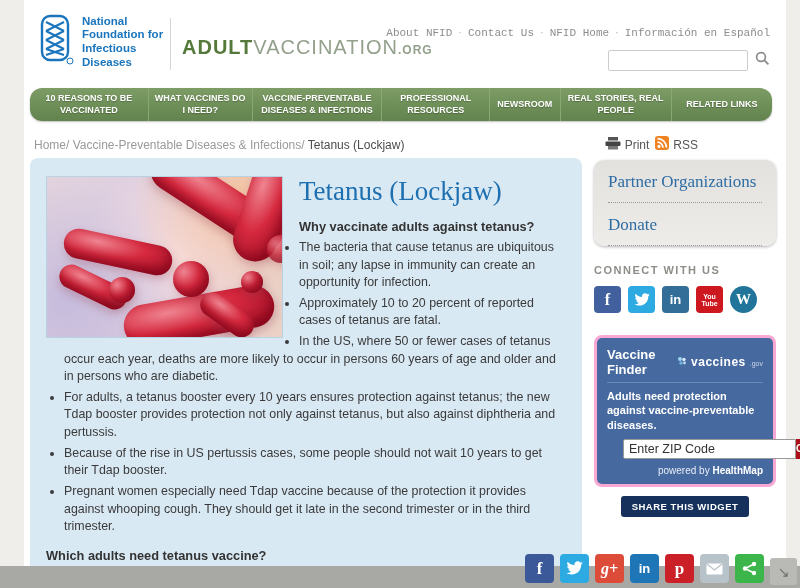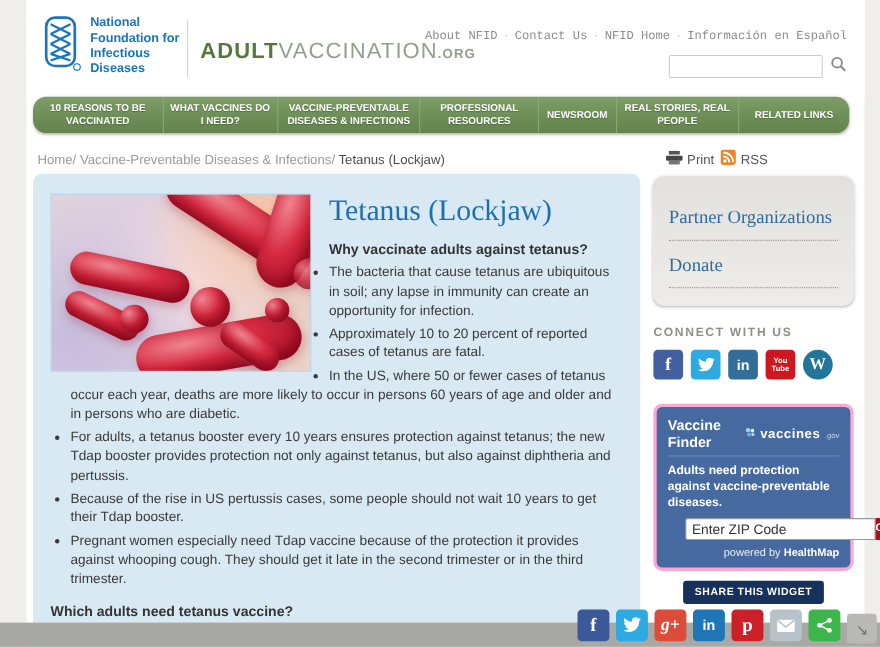--- a/index.html
+++ b/index.html
@@ -69,21 +69,21 @@
   .c4{left:220px; top:58px; width:28px; height:28px; opacity:.8;}
 
   .ptitle { font-family:"Liberation Serif", serif; color:#1d6fb0; font-size:27px; font-weight:normal; margin:4px 0 12px; }
   .q { font-size:12.8px; font-weight:bold; color:#333; margin:12px 0 5px; }
   .content ul { padding-left:18px; font-size:12.4px; color:#3a3a3a; line-height:1.42; }
   .content li { margin:3px 0; }
 
   
   .side { position:absolute; left:570px; top:160px; width:182px; }
   .sbox { background:linear-gradient(#e2e1de, #edece9); border-radius:10px;
-    box-shadow:0 1px 3px rgba(0,0,0,.3); padding:16px 14px; margin-bottom:18px; }
+    box-shadow:0 1px 3px rgba(0,0,0,.3); padding:0 14px; margin-bottom:18px; }
   .slink { display:block; font-family:"Liberation Serif", serif; font-size:17px; color:#2e6da4;
     text-decoration:none; padding:12px 0 10px; border-bottom:1px dotted #9a9a9a; cursor:pointer; }
   .slink:last-child { }
   .connect { font-size:11px; font-weight:bold; color:#8e8e89; letter-spacing:1.5px; margin:2px 0 10px; }
   .socrow { display:flex; gap:7px; margin-bottom:22px; }
   .sq { width:27px; height:27px; border-radius:4px; display:flex; align-items:center; justify-content:center;
     color:#fff; font-weight:bold; cursor:pointer; }
 
   
   .vf { background:#46699f; border:3px solid #f9a8d4; border-radius:8px; padding:9px 10px 8px; color:#fff; }

